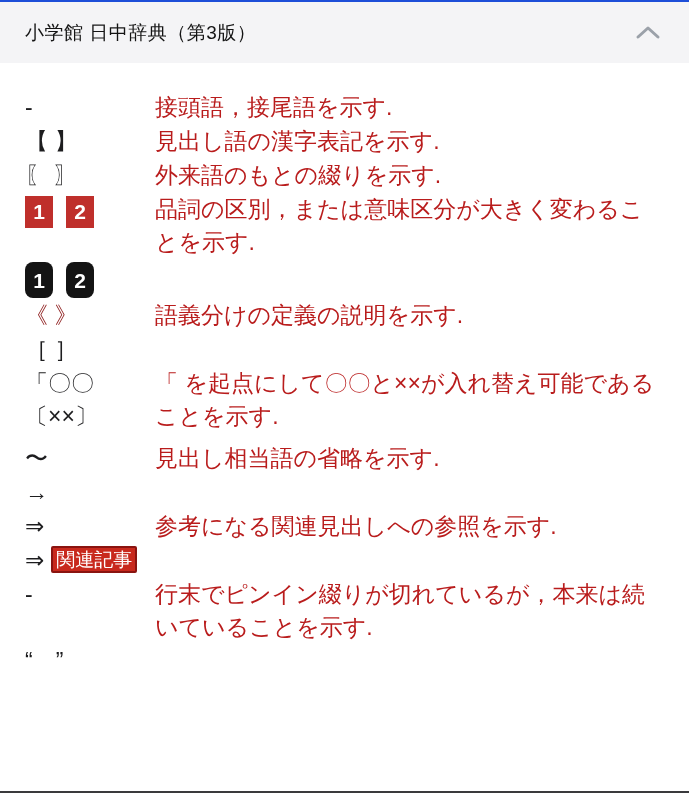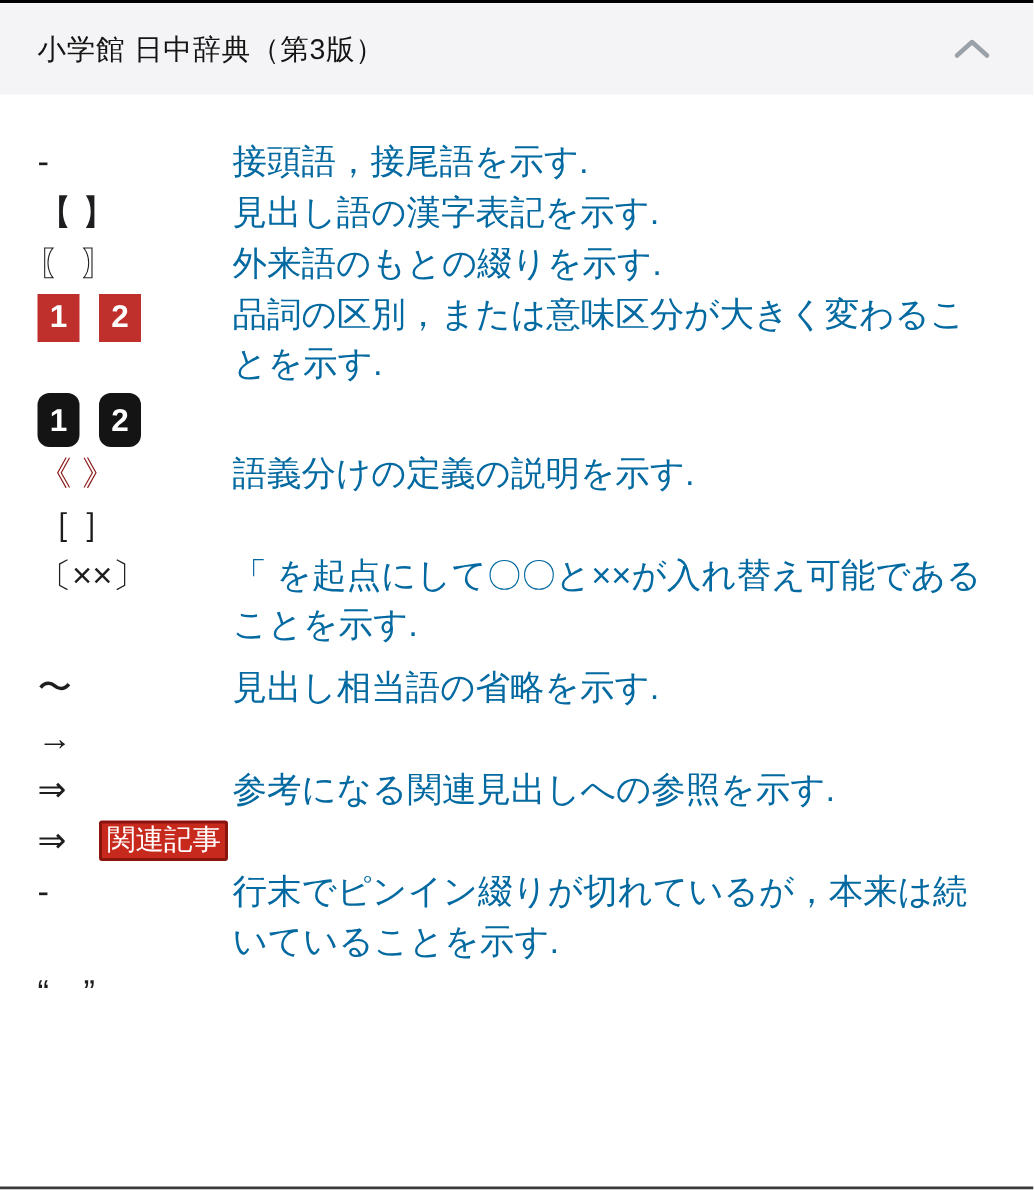--- a/index.html
+++ b/index.html
@@ -7,21 +7,21 @@
   body {
     font-family: "Liberation Sans", "DejaVu Sans", sans-serif;
     background: #ffffff;
     color: #1d1d1f;
     overflow: hidden;
     position: relative;
   }
   .panel-header {
     height: 63px;
     background: #f4f4f6;
-    border-top: 2px solid #000000;
+    border-top: 2px solid #1d4ed8;
     display: flex;
     align-items: center;
     padding: 0 28px 0 25px;
     cursor: pointer;
   }
   .panel-title {
     font-size: 19px;
     color: #141414;
     letter-spacing: 0.5px;
     flex: 1;
@@ -45,21 +45,21 @@
   .sym {
     width: 130px;
     flex: 0 0 130px;
     color: #1d1d1f;
     white-space: nowrap;
   }
   .sym .symbol-text.red { color: #8c1a1a; }
   .desc {
     flex: 0 1 auto;
     max-width: 502px;
-    color: #0369a1;
+    color: #b91c1c;
   }
   .numbox {
     display: inline-flex;
     align-items: center;
     justify-content: center;
     width: 28px;
     height: 33px;
     margin-right: 13px;
     margin-top: 2px;
     font-weight: bold;
@@ -71,21 +71,21 @@
   .numbox.black { background: #141414; height: 36px; border-radius: 8px; }
   .badge {
     display: inline-block;
     background: #c8291d;
     border: 2px solid #8a1410;
     border-radius: 2px;
     color: #ffffff;
     font-size: 19px;
     line-height: 23px;
     padding: 0 3px;
-    margin-left: 22px;
+    margin-left: 7px;
     vertical-align: 2px;
   }
   .tri {
     display: inline-block;
     width: 0; height: 0;
     border-left: 15px solid #b42520;
     border-top: 9px solid transparent;
     border-bottom: 9px solid transparent;
     margin-top: 7px;
   }
@@ -141,20 +141,21 @@
     <div class="sym"><span class="symbol-text red">《 》</span></div>
     <div class="desc">語義分けの定義の説明を示す.</div>
   </div>
 
   <div class="row">
     <div class="sym"><span class="symbol-text">［ ］</span></div>
   </div>
 
   <div class="row">
     <div class="sym">
+          <div class="sym-line">「〇〇</div>
           <div class="sym-line">〔××〕</div>
         </div>
     <div class="desc">「 を起点にして〇〇と××が入れ替え可能であることを示す.</div>
   </div>
 
   <div class="row gap-before">
     <div class="sym"><span class="symbol-text">〜</span></div>
     <div class="desc">見出し相当語の省略を示す.</div>
   </div>
 

